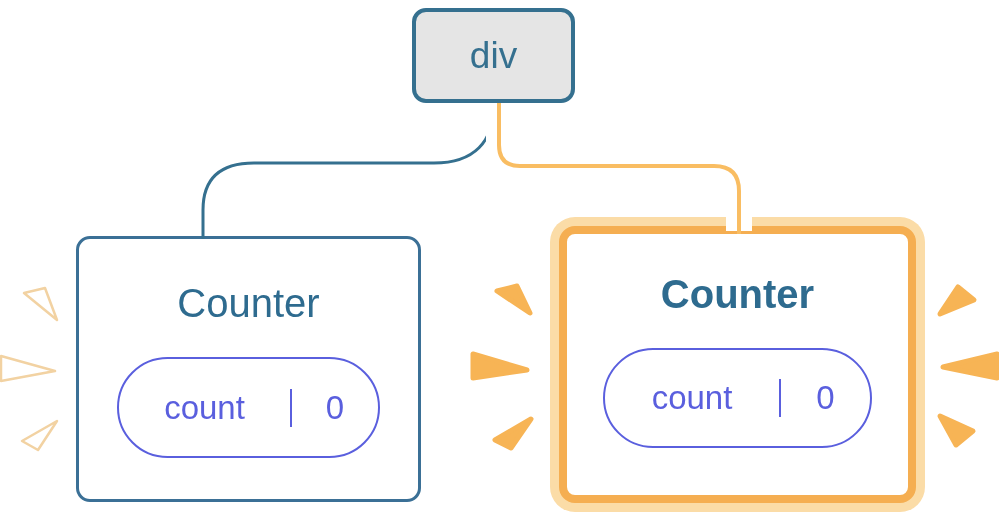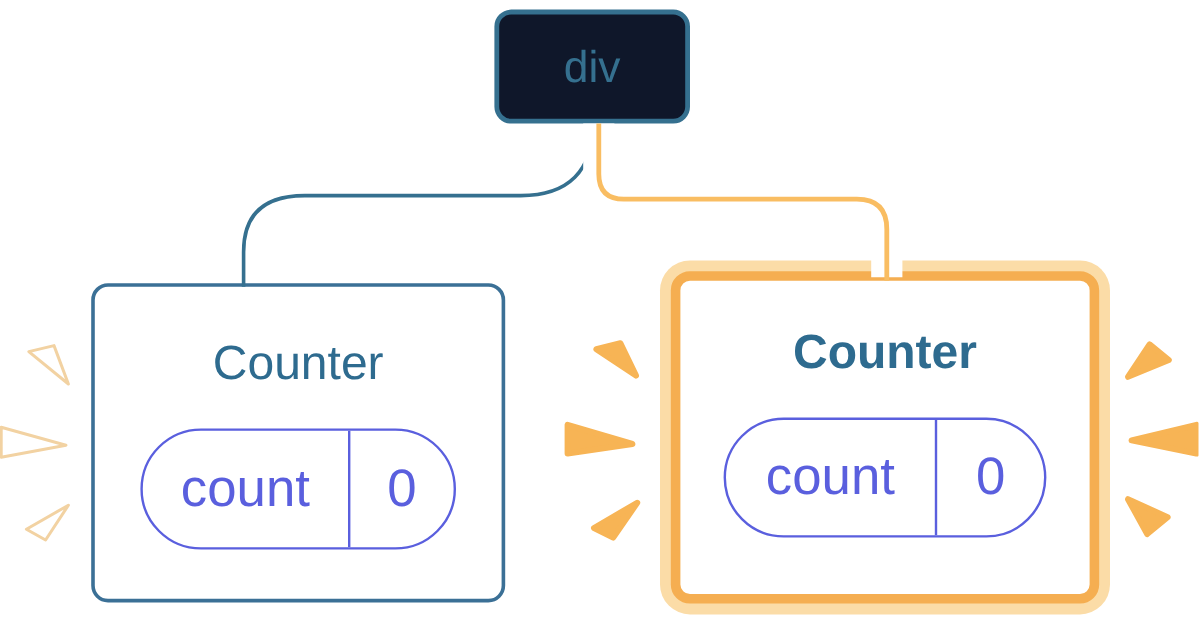--- a/index.html
+++ b/index.html
@@ -4,21 +4,21 @@
 <style>
   html,body { margin:0; padding:0; background:#ffffff; }
   .stage {
     position:relative; width:999px; height:515px; background:#ffffff;
     font-family:"Liberation Sans", sans-serif; overflow:hidden;
   }
 
   
   .node-root {
     position:absolute; left:412px; top:8px; width:163px; height:95px;
-    box-sizing:border-box; background:#0f172a;
+    box-sizing:border-box; background:#e5e5e5;
     border:4px solid #35708F; border-radius:14px;
     display:flex; align-items:center; justify-content:center;
     color:#35708F; font-size:37px; line-height:1; z-index:2;
   }
 
   
   .card {
     position:absolute; box-sizing:border-box; background:#ffffff;
     display:flex; flex-direction:column; align-items:center;
     z-index:2;
@@ -34,21 +34,21 @@
   }
   .card-title {
     color:#2E6B8F; font-size:40px; line-height:40px; white-space:nowrap;
   }
   .card-right .card-title { font-weight:bold; }
 
   
   .pill {
     margin-top:34px; width:263px; height:101px; box-sizing:border-box;
     border:2px solid #5A5FDE; border-radius:52px;
-    display:flex; color:#5A5FDE; font-size:44px;
+    display:flex; color:#5A5FDE; font-size:33px;align-items:center;
   }
   .card-right .pill { width:269px; height:100px; }
   .pill-key {
     flex:0 0 171px; display:flex; align-items:center; justify-content:center;
     border-right:2px solid #5A5FDE;
   }
   .card-right .pill-key { flex-basis:174px; }
   .pill-value {
     flex:1; display:flex; align-items:center; justify-content:center;
   }

